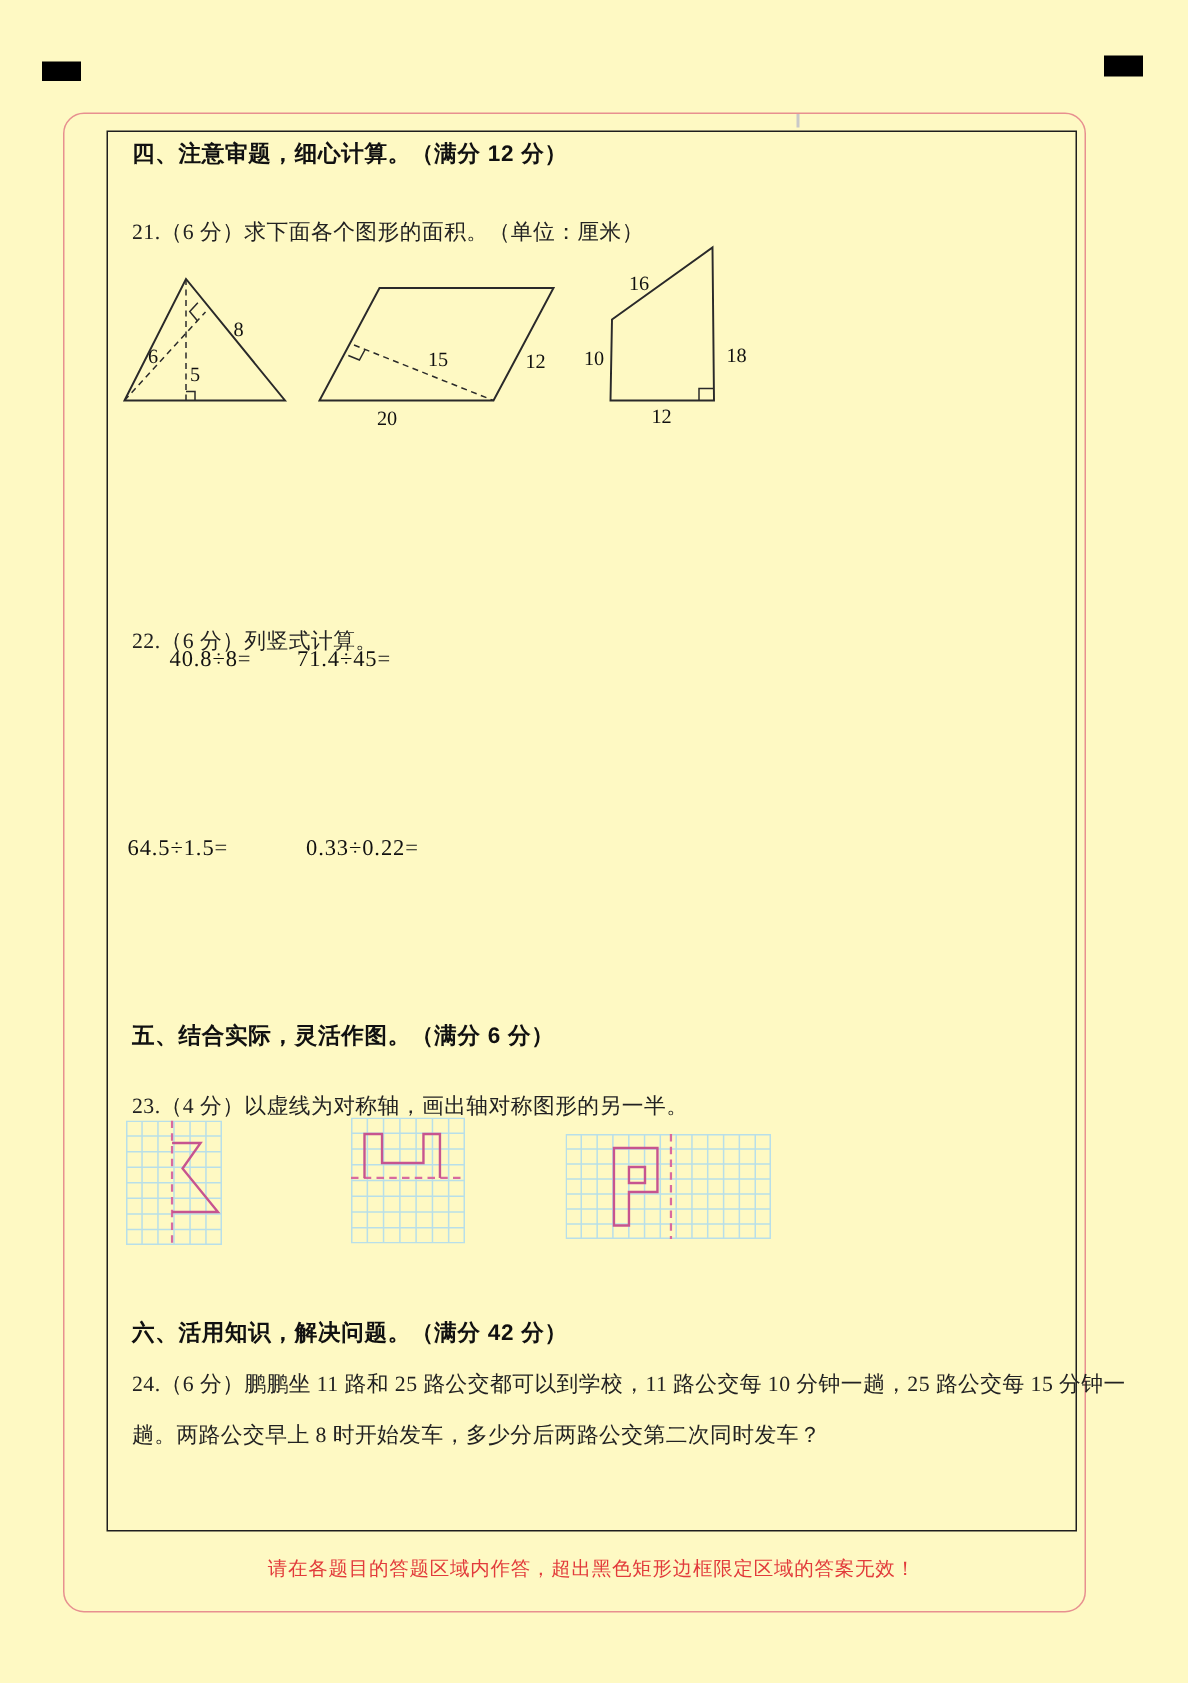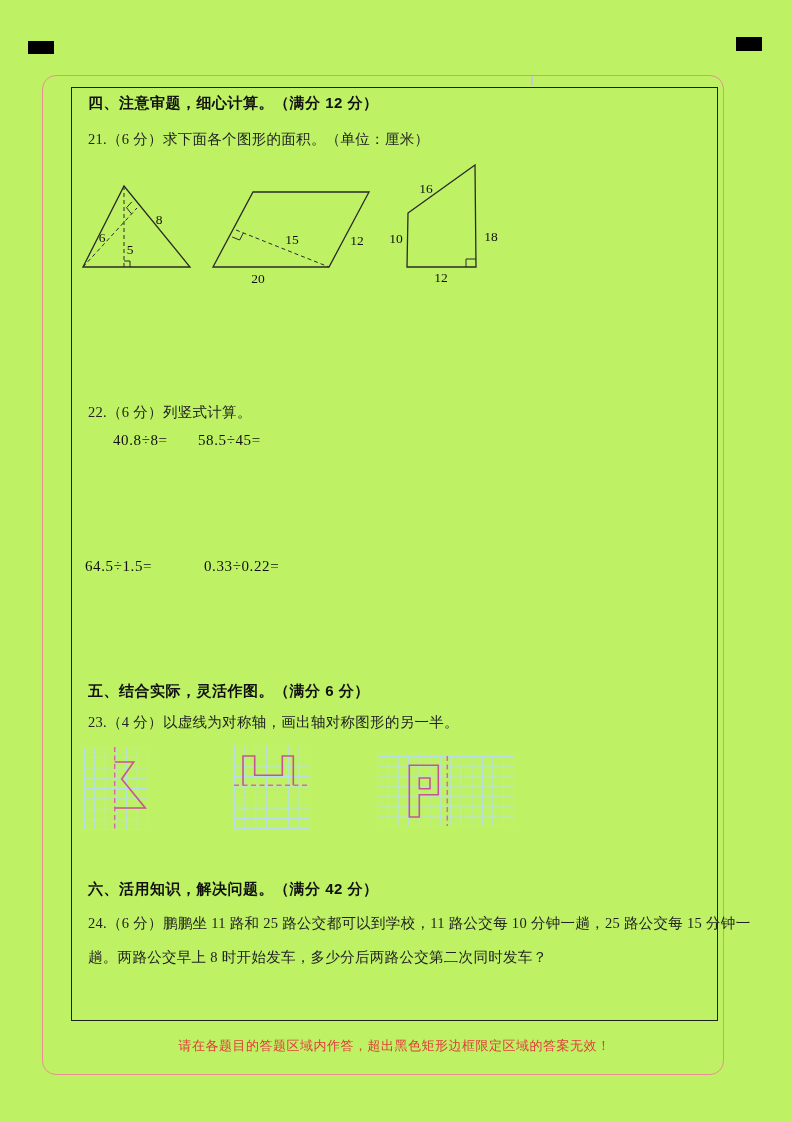--- a/index.html
+++ b/index.html
@@ -1,18 +1,18 @@
 <!DOCTYPE html>
 <html><head>
 <meta charset="utf-8">
 <style>
   * { margin:0; padding:0; box-sizing:border-box; }
   body { background:#ffffff; }
   .page {
-    position:relative; width:792px; height:1122px; background:#bef264;
+    position:relative; width:792px; height:1122px; background:#fef9c3;
     font-family:"Liberation Serif","DejaVu Serif",serif; color:#1e1e1e;
     overflow:hidden;
   }
   .corner-mark { position:absolute; background:#000; }
   .corner-mark.left  { left:28px;  top:41px; width:26px; height:13px; }
   .corner-mark.right { left:736px; top:37px; width:26px; height:14px; }
   .faint-tick { position:absolute; left:531px; top:76px; width:2px; height:9px; background:#c9c9c9; }
   .red-frame {
     position:absolute; left:42px; top:75px; width:682px; height:1000px;
     border:1.2px solid #e79090; border-radius:14px;
@@ -21,20 +21,21 @@
     position:absolute; left:71px; top:87px; width:647px; height:934px;
     border:1.6px solid #1f1f1f;
   }
   .sec-title {
     position:absolute; left:88px; font-family:"Liberation Sans","DejaVu Sans",sans-serif;
     font-weight:700; font-size:15px; line-height:16px; letter-spacing:0.5px; color:#111;
   }
   .q-text {
     position:absolute; left:88px; font-size:14.5px; line-height:17px; color:#222;
     letter-spacing:0.3px;
+    margin-top:16px;
   }
   .expr {
     position:absolute; font-size:15px; letter-spacing:0.6px; color:#111;
     font-family:"Liberation Serif","DejaVu Serif",serif;
   }
   svg { position:absolute; }
   .shape { stroke:#2a2a2a; stroke-width:1.3; fill:none; }
   .dash  { stroke:#2a2a2a; stroke-width:1; fill:none; stroke-dasharray:4 3; }
   .ramark{ stroke:#2a2a2a; stroke-width:1; fill:none; }
   .figlabel { font-family:"Liberation Serif","DejaVu Serif",serif; font-size:13.5px; fill:#111; }
@@ -92,21 +93,21 @@
       <path class="ramark" d="M466,267 V259 H476"></path>
       <text class="figlabel" x="426" y="193" text-anchor="middle">16</text>
       <text class="figlabel" x="396" y="243" text-anchor="middle">10</text>
       <text class="figlabel" x="491" y="241" text-anchor="middle">18</text>
       <text class="figlabel" x="441" y="282" text-anchor="middle">12</text>
     </g>
   </svg>
 
   <div class="q-text" style="top:404px;">22.（6 分）列竖式计算。</div>
   <span class="expr" style="left:85px;  top:432px;margin-left:28px;">40.8÷8=</span>
-  <span class="expr" style="left:198px; top:432px;">58.5÷45=</span>
+  <span class="expr" style="left:198px; top:432px;">71.4÷45=</span>
   <span class="expr" style="left:85px;  top:558px;">64.5÷1.5=</span>
   <span class="expr" style="left:204px; top:558px;">0.33÷0.22=</span>
 
   <div class="sec-title" style="top:683px;">五、结合实际，灵活作图。（满分 6 分）</div>
   <div class="q-text" style="top:714px;">23.（4 分）以虚线为对称轴，画出轴对称图形的另一半。</div>
 
   <svg style="left:84px; top:747px;" width="64" height="83" viewBox="0 0 64 83">
     <path class="gridline" d="M0.5,0 V83 M10.7,0 V83 M21.3,0 V83 M32,0 V83 M42.7,0 V83 M53.3,0 V83 M63.5,0 V83
                               M0,0.5 H64 M0,10.4 H64 M0,20.8 H64 M0,31.1 H64 M0,41.5 H64 M0,51.9 H64 M0,62.3 H64 M0,72.6 H64 M0,82.5 H64"></path>
     <path class="axis" d="M30.7,0 V83"></path>

